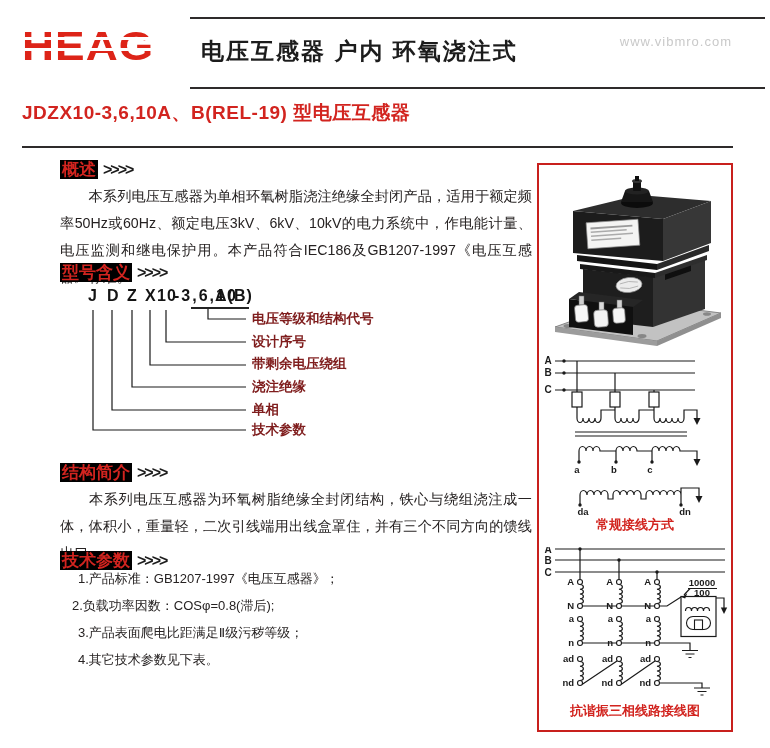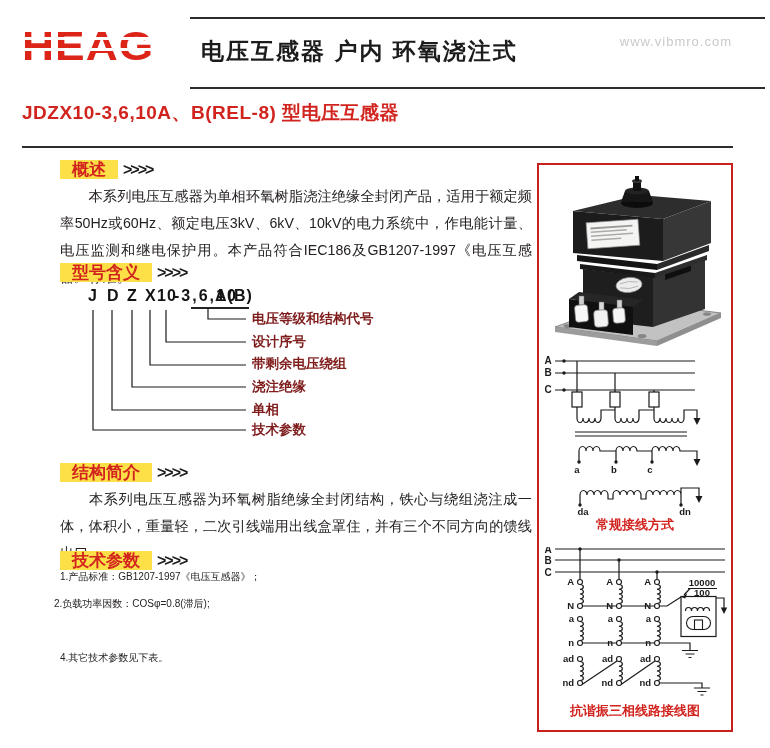--- a/index.html
+++ b/index.html
@@ -14,25 +14,25 @@
   .logo-stripe{position:absolute;left:-4px;width:160px;height:3px;background:#fff;}
   .logo-sub{left:46px;top:68px;font-size:21px;font-weight:bold;letter-spacing:7px;color:#111;}
   .rule{background:#2e2b2b;height:2px;}
   .hdr-title{left:201px;top:36px;font-size:23px;font-weight:bold;letter-spacing:2px;color:#1c1c1c;}
   .watermark{right:38px;top:1px;font-size:13px;color:#c9c9c9;letter-spacing:1px;margin-top:33px;}
 
   .banner{left:22px;top:100px;font-size:19px;font-weight:bold;color:#d2241f;letter-spacing:0.5px;}
 
   
   .sec-head{font-size:17px;font-weight:bold;}
-  .sec-head .zh{color:#d2241f;background:#fde047;padding:0 12px;}
+  .sec-head .zh{color:#d2241f;background:#000000;padding:0 2px;}
   .sec-head .chev{color:#1d1d1d;letter-spacing:-2px;font-size:16px;margin-left:5px;}
   .para{width:472px;font-size:14.2px;line-height:27px;text-align:justify;color:#262222;}
   .para .indent{display:inline-block;width:2em;}
-  .tech-item{font-size:10px;color:#262222;height:27px;}
+  .tech-item{font-size:13px;color:#262222;height:27px;margin-left:18px;}
 
   
   .model{left:60px;top:287px;width:474px;height:160px;}
   .mpart{position:absolute;top:0;font-size:16px;font-weight:bold;color:#141414;letter-spacing:1px;}
   .mlabel{position:absolute;left:192px;height:18px;font-size:13.5px;font-weight:bold;color:#7f1d1d;line-height:18px;}
   .munderline{position:absolute;left:131px;top:20px;width:58px;height:2px;background:#232323;}
 
   
   .panel{left:537px;top:163px;width:196px;height:569px;border:2px solid #c8201d;box-sizing:border-box;background:#fff;}
   .dg{position:absolute;left:0;}
@@ -51,21 +51,21 @@
     <div class="logo-text">HEAG</div>
     <div class="logo-stripe" style="top:13px"></div>
     <div class="logo-stripe" style="top:24px"></div>
   </div>
 
   <div class="abs rule" style="left:190px;top:17px;width:575px;"></div>
   <div class="abs hdr-title">电压互感器 户内 环氧浇注式</div>
   <div class="abs rule" style="left:190px;top:87px;width:575px;"></div>
   <div class="abs watermark">www.vibmro.com</div>
 
-  <div class="abs banner">JDZX10-3,6,10A、B(REL-8) 型电压互感器</div>
+  <div class="abs banner">JDZX10-3,6,10A、B(REL-19) 型电压互感器</div>
   <div class="abs rule" style="left:22px;top:146px;width:711px;"></div>
 
   <div class="abs sec-head" style="left:60px;top:158px;">
     <span class="zh">概述</span><span class="chev">&gt;&gt;&gt;&gt;</span>
   </div>
   <div class="abs para" style="left:60px;top:183px;"><span class="indent"></span><span>本系列电压互感器为单相环氧树脂浇注绝缘全封闭产品，适用于额定频率50Hz或60Hz、额定电压3kV、6kV、10kV的电力系统中，作电能计量、电压监测和继电保护用。本产品符合IEC186及GB1207-1997《电压互感器》标准。</span></div>
 
   <div class="abs sec-head" style="left:60px;top:261px;text-align:right;">
     <span class="zh">型号含义</span><span class="chev">&gt;&gt;&gt;&gt;</span>
   </div>
@@ -98,20 +98,21 @@
   <div class="abs sec-head" style="left:60px;top:461px;">
     <span class="zh">结构简介</span><span class="chev">&gt;&gt;&gt;&gt;</span>
   </div>
   <div class="abs para" style="left:60px;top:486px;"><span class="indent"></span><span>本系列电压互感器为环氧树脂绝缘全封闭结构，铁心与绕组浇注成一体，体积小，重量轻，二次引线端用出线盒罩住，并有三个不同方向的馈线出口。</span></div>
 
   <div class="abs sec-head" style="left:60px;top:549px;">
     <span class="zh">技术参数</span><span class="chev">&gt;&gt;&gt;&gt;</span>
   </div>
   <div class="abs tech-item" style="left:60px;top:570px;">1.产品标准：GB1207-1997《电压互感器》；</div>
   <div class="abs tech-item" style="left:54px;top:597px;">2.负载功率因数：COSφ=0.8(滞后);</div>
+  <div class="abs tech-item" style="left:60px;top:624px;">3.产品表面爬电比距满足Ⅱ级污秽等级；</div>
   <div class="abs tech-item" style="left:60px;top:651px;">4.其它技术参数见下表。</div>
 
   <div class="abs panel">
 
     <svg class="dg" style="left:2px;top:4px" width="188" height="180" viewBox="0 0 188 180">
       <polygon points="14,158 116,172 180,144 86,132" fill="#c2c2c2" stroke="#6e6e6e" stroke-width="0.8"></polygon>
       <polygon points="14,158 116,172 116,177 14,163" fill="#9c9c9c"></polygon>
       <polygon points="116,172 180,144 180,149 116,177" fill="#8f8f8f"></polygon>
       <ellipse cx="27" cy="157" rx="4.5" ry="2" fill="#878787"></ellipse>
       <ellipse cx="101" cy="167" rx="4.5" ry="2" fill="#878787"></ellipse>

